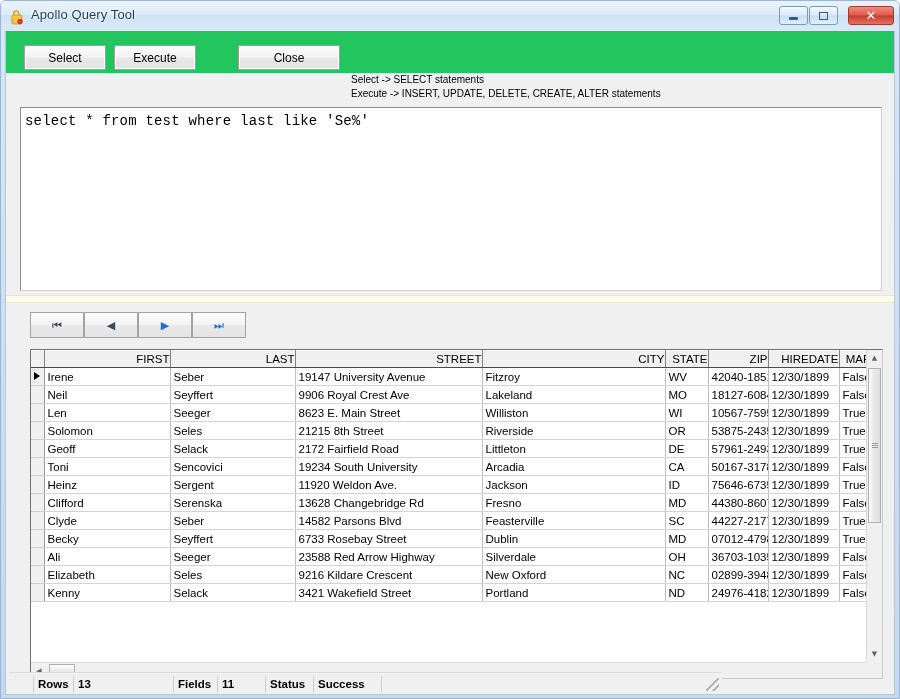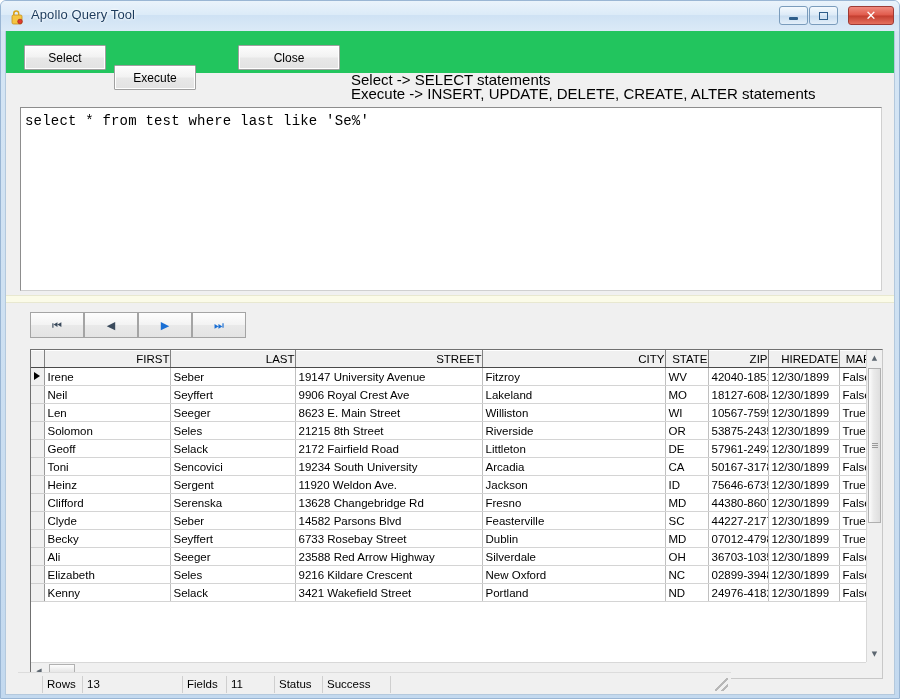--- a/index.html
+++ b/index.html
@@ -91,26 +91,26 @@
     font-family: "Liberation Sans", sans-serif;
     font-size: 12px;
     color: #000000;
     text-align: center;
     cursor: default;
     box-shadow: inset 0 0 0 1px #ffffff;
     display: flex; align-items: center; justify-content: center;
     padding: 0;
   }
   #btn-select  { left: 18px;  top: 14px; width: 82px; height: 25px; }
-  #btn-execute { left: 108px; top: 14px; width: 82px; height: 25px; margin-top: 20px; }
+  #btn-execute { left: 108px; top: 14px; width: 82px; height: 25px; }
   #btn-close2  { left: 232px; top: 14px; width: 102px; height: 25px; }
 
   #hint {
     position: absolute; left: 345px; top: 42px;
-    font-size: 15px; color: #000000; line-height: 14px;
+    font-size: 10px; color: #000000; line-height: 14px;
     white-space: nowrap;
   }
   #hint div { height: 14px; }
 
   
   #memo-wrap {
     position: absolute; left: 14px; top: 76px;
     width: 862px; height: 184px;
     background: #ffffff;
     border: 1px solid #8d8d8d;
@@ -273,24 +273,25 @@
     background: linear-gradient(to bottom, #fdfdfd 0%, #ececec 45%, #dedede 100%);
     border: 1px solid #b0b0b0;
   }
   #grid-corner {
     position: absolute; right: 0; bottom: 0;
     width: 16px; height: 16px; background: #f0f0f0;
   }
 
   
   #statusbar {
-    position: absolute; left: 12px; bottom: 0;
+    position: absolute; left: 3px; bottom: 0;
     width: 713px; height: 22px;
     background: #f0f0f0;
     border-top: 1px solid #dcdcdc;
+    font-weight: bold;
   }
   .status-panel {
     position: absolute; top: 3px; height: 17px;
     font-size: 11.5px; color: #000000;
     padding-left: 4px;
     border-left: 1px solid #cfcfcf;
     line-height: 17px;
     white-space: nowrap;
   }
   #sp-rows-lbl  { left: 24px;  width: 40px; }

